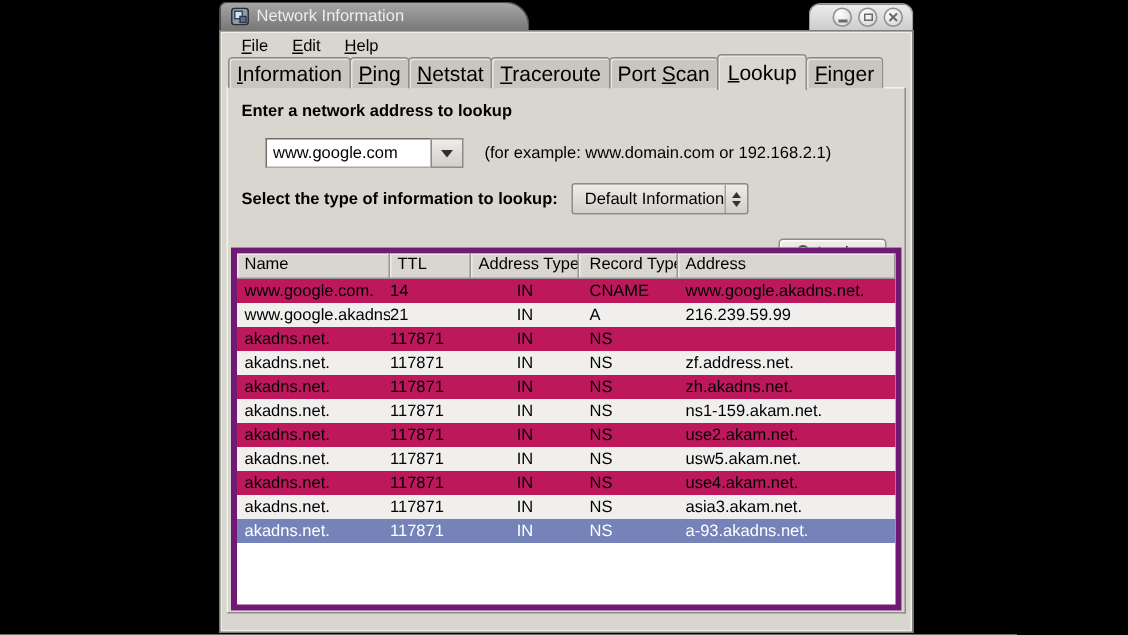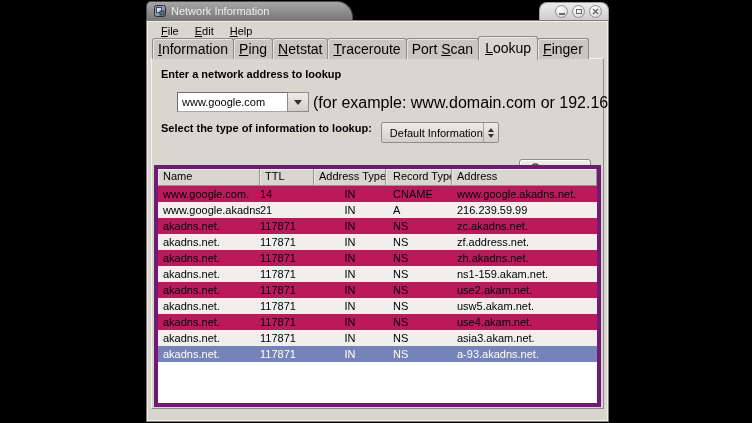--- a/index.html
+++ b/index.html
@@ -41,31 +41,31 @@
     box-shadow:inset 1px 1px 0 #e9e7e2; }
   .tab.active { background:var(--window-bg,#d9d6d0); padding:3px 6px 4px 6px; margin-bottom:-1px; position:relative; z-index:3; }
 
   .panel { position:absolute; top:37px; left:4px; right:4px; bottom:12px;
     border:1px solid #8e8c86; border-top-color:#f4f2ee; border-left-color:#f4f2ee;
     background:var(--window-bg,#d9d6d0); }
   .flabel { font-size:11px; }
   .b { font-weight:bold; }
   .panel > .flabel { margin:9px 0 12px 9px; }
 
-  .row1 { display:flex; align-items:flex-end; margin:6px 0 0 25px; gap:4px; }
+  .row1 { display:flex; align-items:center; margin:6px 0 0 25px; gap:14px; }
   .combo { display:flex; }
   .combo-entry { width:110px; height:20px; border:1px solid #6f6d68; border-right:none;
     border-bottom-color:#aaa8a2; background:#fff; font-family:"Liberation Sans",sans-serif;
     font-size:11px; padding:0 4px; outline:none; }
   .combo-btn { width:22px; height:20px; border:1px solid #8e8c86; background:linear-gradient(#eeece8,#d2cfc9);
     display:flex; align-items:center; justify-content:center; }
   .tri-down { width:0; height:0; border-left:4px solid transparent; border-right:4px solid transparent; border-top:5px solid #2f2f2f; }
-  .hint { font-size:16px; white-space:nowrap; }
-
-  .row2 { display:flex; margin:10px 0 16px 9px; gap:9px; }
+  .hint { font-size:11px; white-space:nowrap; }
+
+  .row2 { display:flex; align-items:center; margin:10px 0 16px 9px; gap:9px; }
   .optionmenu { width:118px; height:21px; border:1px solid #8e8c86; background:linear-gradient(#eeece8,#d2cfc9);
     display:flex; align-items:center; border-radius:2px; }
   .om-text { flex:1; padding-left:8px; font-size:11px; white-space:nowrap; }
   .om-arrows { width:17px; height:100%; border-left:1px solid #a5a39d; display:flex; flex-direction:column;
     align-items:center; justify-content:center; gap:2px; }
   .tri-up-s { width:0; height:0; border-left:3px solid transparent; border-right:3px solid transparent; border-bottom:4px solid #333; }
   .tri-down-s { width:0; height:0; border-left:3px solid transparent; border-right:3px solid transparent; border-top:4px solid #333; }
 
   .btnrow { display:flex; justify-content:flex-end; margin:8px 12px 0 0; }
   .lookup-btn { display:flex; align-items:center; gap:4px; padding:2px 9px 3px 7px;
@@ -208,21 +208,20 @@
               <span class="td c-at">IN</span>
               <span class="td c-rt">A</span>
               <span class="td c-addr">216.239.59.99</span>
             </div>
 
             <div class="tr">
               <span class="td c-name">akadns.net.</span>
               <span class="td c-ttl">117871</span>
               <span class="td c-at">IN</span>
               <span class="td c-rt">NS</span>
-              <span class="td c-addr">zc.akadns.net.</span>
             </div>
 
             <div class="tr alt">
               <span class="td c-name">akadns.net.</span>
               <span class="td c-ttl">117871</span>
               <span class="td c-at">IN</span>
               <span class="td c-rt">NS</span>
               <span class="td c-addr">zf.address.net.</span>
             </div>
 

